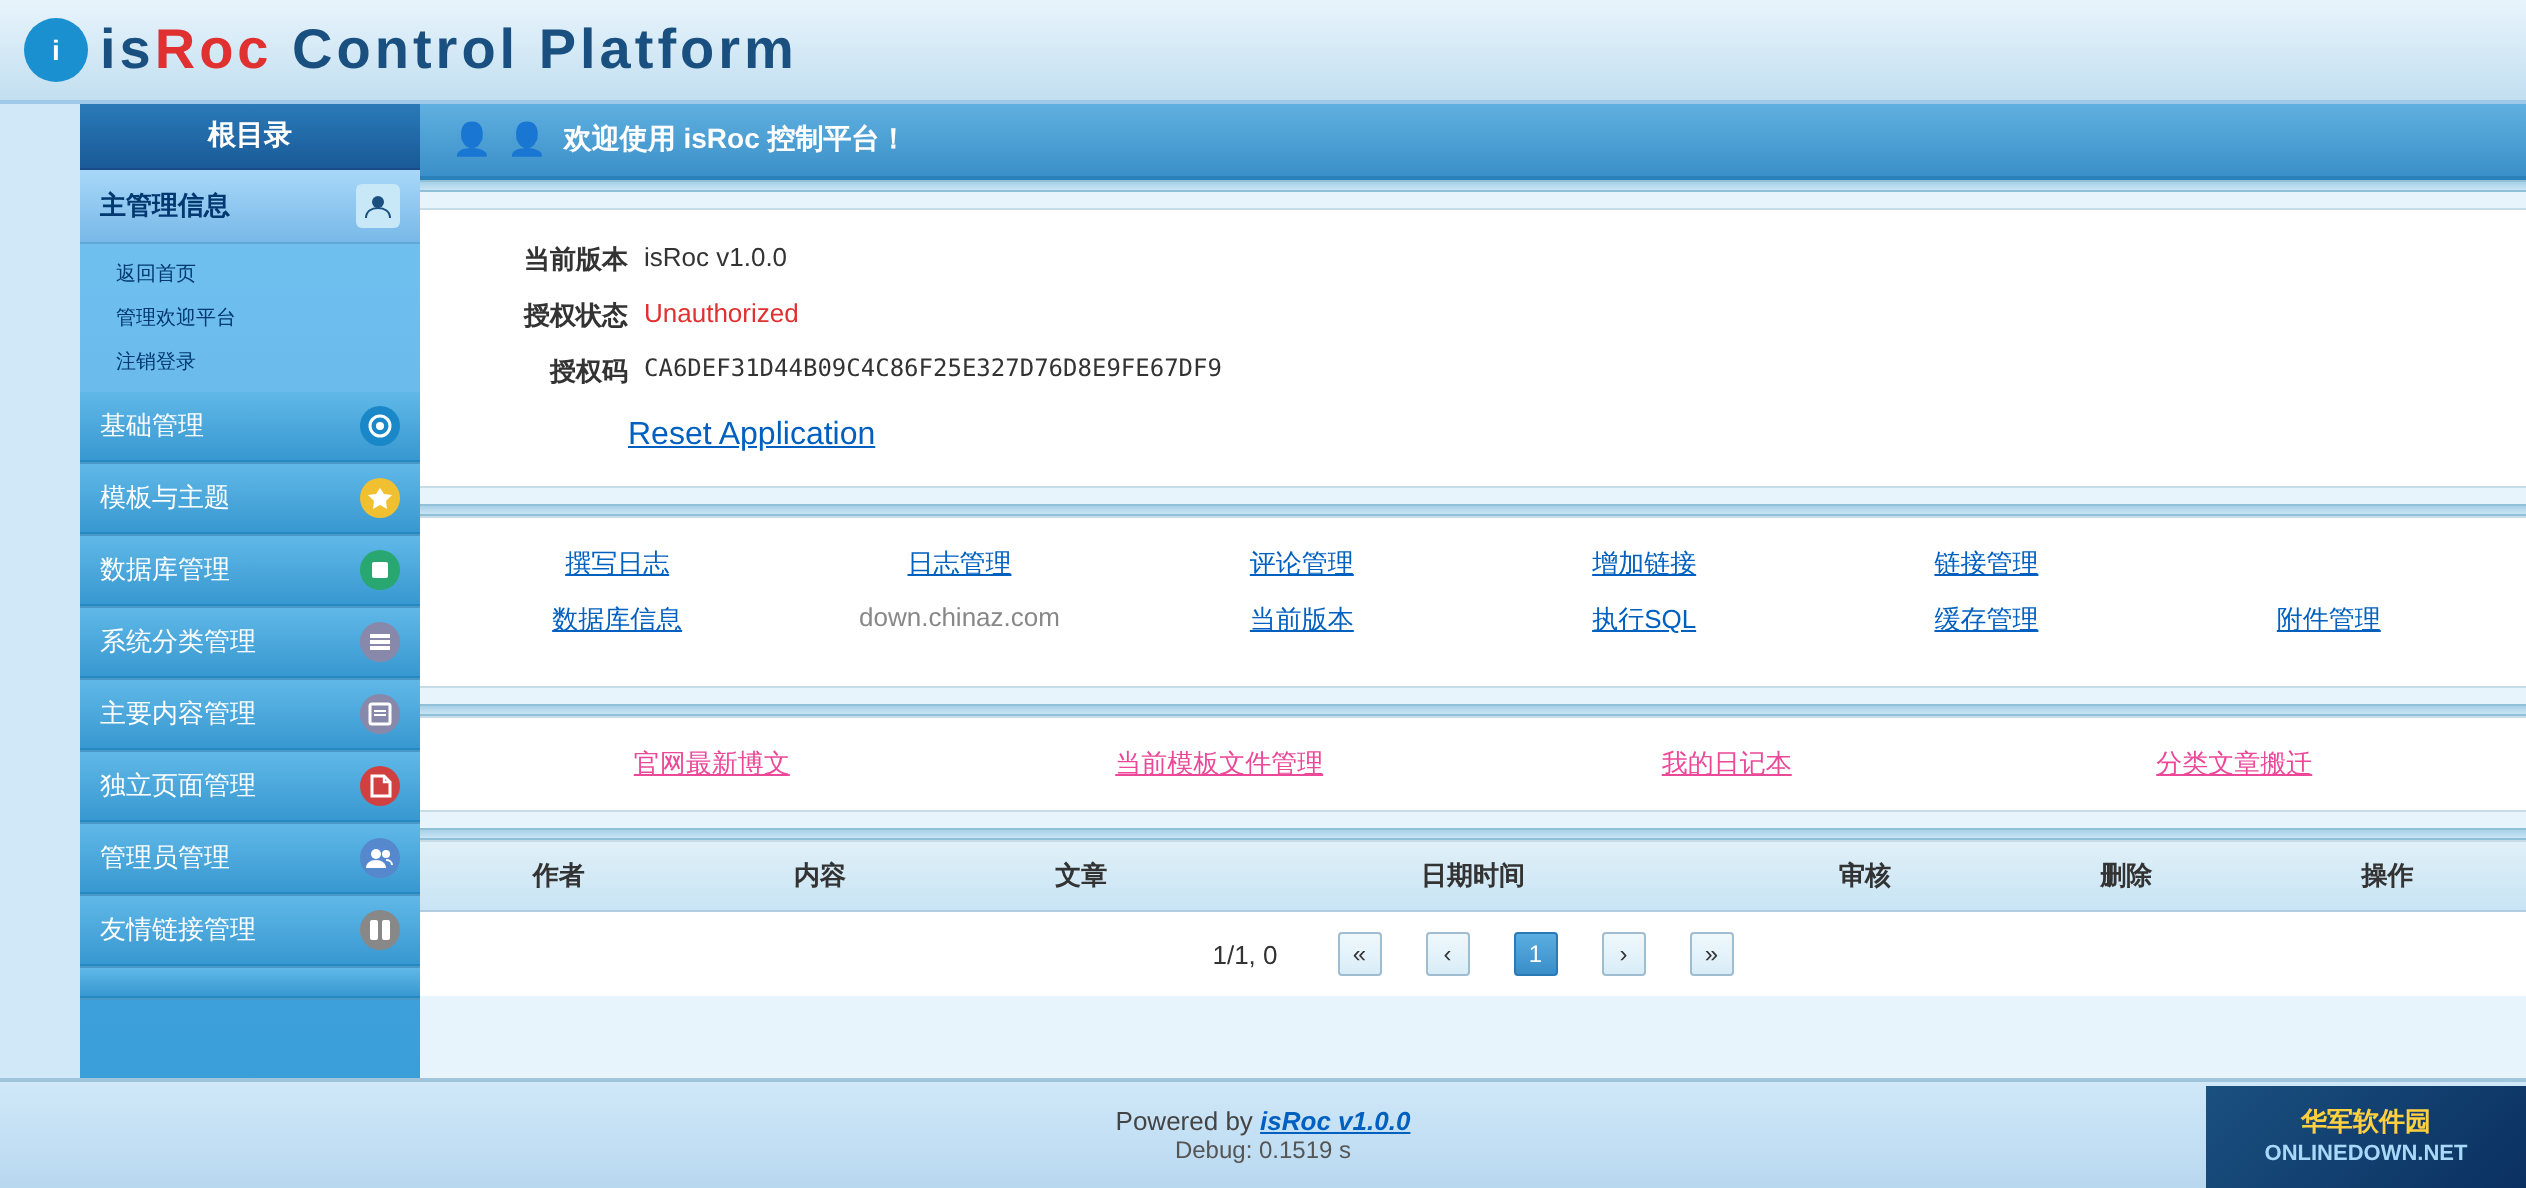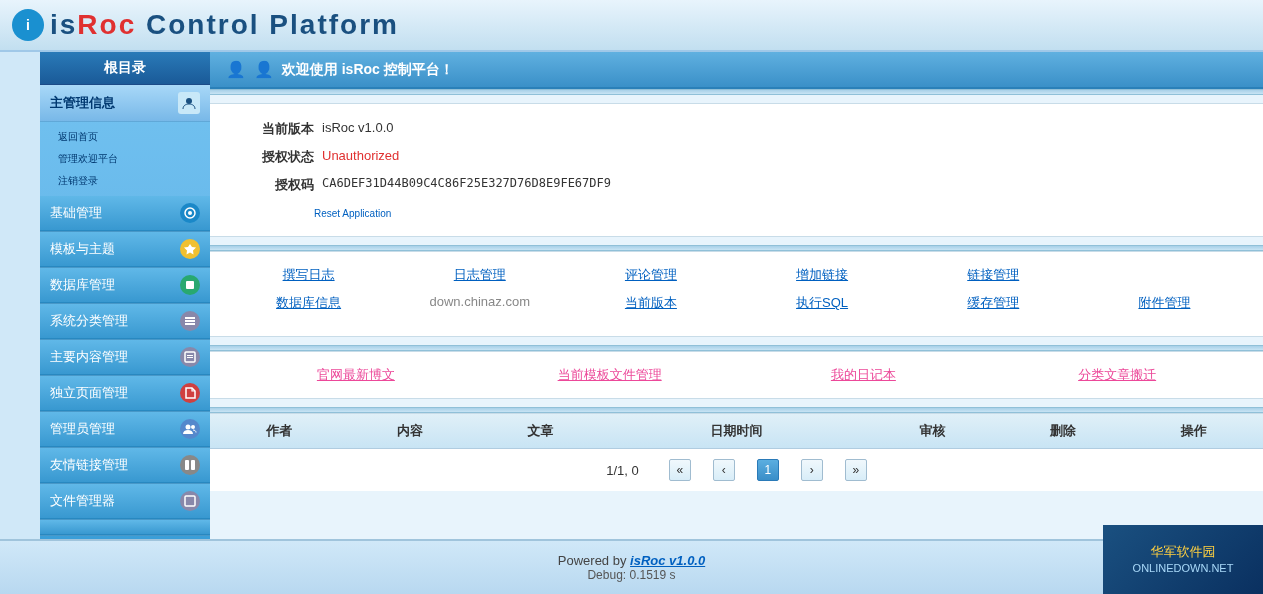--- a/index.html
+++ b/index.html
@@ -178,22 +178,23 @@
     .info-value.unauthorized {
       color: #e03030;
     }
     .info-value.code {
       color: #333;
       font-family: monospace;
       font-size: 12px;
     }
     .reset-link {
       color: #0060c0;
+      text-decoration: underline;
       cursor: pointer;
-      font-size: 10px;
+      font-size: 16px;
       margin-left: 80px;
       margin-top: 4px;
       display: inline-block;
     }
 
     
     .quick-section {
       background: white;
       margin: 0 0 8px 0;
       padding: 14px 24px;
@@ -309,28 +310,28 @@
     }
     .footer-debug {
       font-size: 12px;
       color: #555;
     }
     .footer-badge {
       position: absolute;
       right: 0;
       bottom: 0;
       width: 160px;
-      height: 69px;
+      height: 51px;
       background: linear-gradient(135deg, #1a5080, #0a3060);
       display: flex;
       align-items: center;
       justify-content: center;
       color: white;
       font-size: 11px;
-      font-weight: normal;
+      font-weight: bold;
     }
     .footer-badge-text {
       text-align: center;
       line-height: 1.4;
     }
     .footer-badge-main {
       font-size: 13px;
       color: #ffd040;
     }
     .footer-badge-sub {
@@ -458,30 +459,20 @@
         </div>
       </div>
     </div>
     <div class="sidebar-section">
       <div class="sidebar-section-header">
         <span>友情链接管理</span>
         <div class="section-icon" style="background:#888;">
           <svg width="14" height="14" viewBox="0 0 14 14" fill="white">
               <rect x="2" y="2" width="4" height="10" rx="1"></rect>
               <rect x="8" y="2" width="4" height="10" rx="1"></rect>
-            </svg>
-        </div>
-      </div>
-    </div>
-    <div class="sidebar-section">
-      <div class="sidebar-section-header">
-        <span>文件管理器</span>
-        <div class="section-icon" style="background:#8888aa;">
-          <svg width="14" height="14" viewBox="0 0 14 14" fill="white">
-              <rect x="2" y="2" width="10" height="10" rx="1" fill="none" stroke="white" stroke-width="1.5"></rect>
             </svg>
         </div>
       </div>
     </div>
     <div class="sidebar-section">
       <div class="sidebar-section-header">
         
         
       </div>
     </div>

